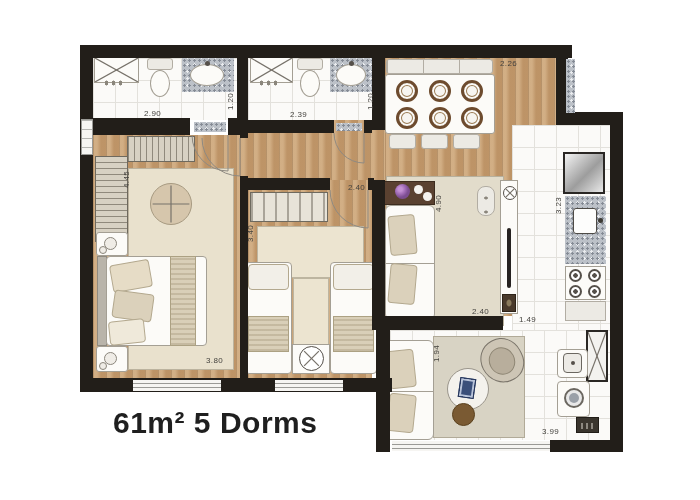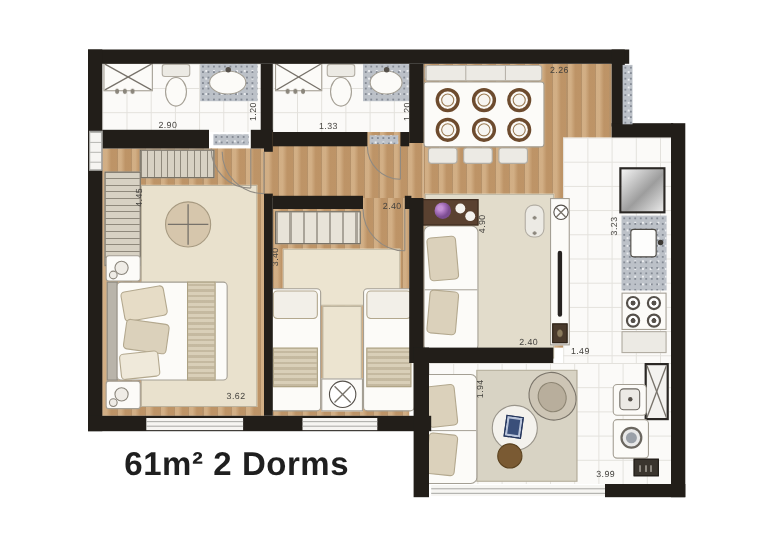--- a/index.html
+++ b/index.html
@@ -235,29 +235,29 @@
     <path d="M240,176 A38 38 0 0 1 202,138"></path>
       <line x1="240" y1="138" x2="240" y2="176"></line>
     <path d="M334,133 A30 30 0 0 0 364,163"></path>
       <line x1="364" y1="133" x2="364" y2="163"></line>
     <path d="M330,190 A38 38 0 0 0 368,228"></path>
       <line x1="368" y1="190" x2="368" y2="228"></line>
   </svg>
 
   <div class="dim" style="left:144px;top:109px;">2.90</div>
   <div class="dim v" style="left:226px;top:110px;">1.20</div>
-  <div class="dim" style="left:290px;top:110px;">1.33</div>
+  <div class="dim" style="left:290px;top:110px;">2.39</div>
   <div class="dim v" style="left:366px;top:110px;">1.20</div>
   <div class="dim" style="left:500px;top:59px;">2.26</div>
   <div class="dim v" style="left:122px;top:188px;">4.45</div>
-  <div class="dim" style="left:206px;top:356px;">3.62</div>
+  <div class="dim" style="left:206px;top:356px;">3.80</div>
   <div class="dim" style="left:348px;top:183px;">2.40</div>
   <div class="dim v" style="left:246px;top:242px;">3.40</div>
   <div class="dim v" style="left:434px;top:212px;">4.90</div>
   <div class="dim" style="left:472px;top:307px;">2.40</div>
   <div class="dim v" style="left:554px;top:214px;">3.23</div>
   <div class="dim" style="left:519px;top:315px;">1.49</div>
   <div class="dim v" style="left:432px;top:362px;">1.94</div>
   <div class="dim" style="left:542px;top:427px;text-align:center;">3.99</div>
 
-  <div class="title" style="left:113px;top:406px;">61m² 2 Dorms</div>
+  <div class="title" style="left:113px;top:406px;">61m² 5 Dorms</div>
 
 </div>
 
 </body></html>

